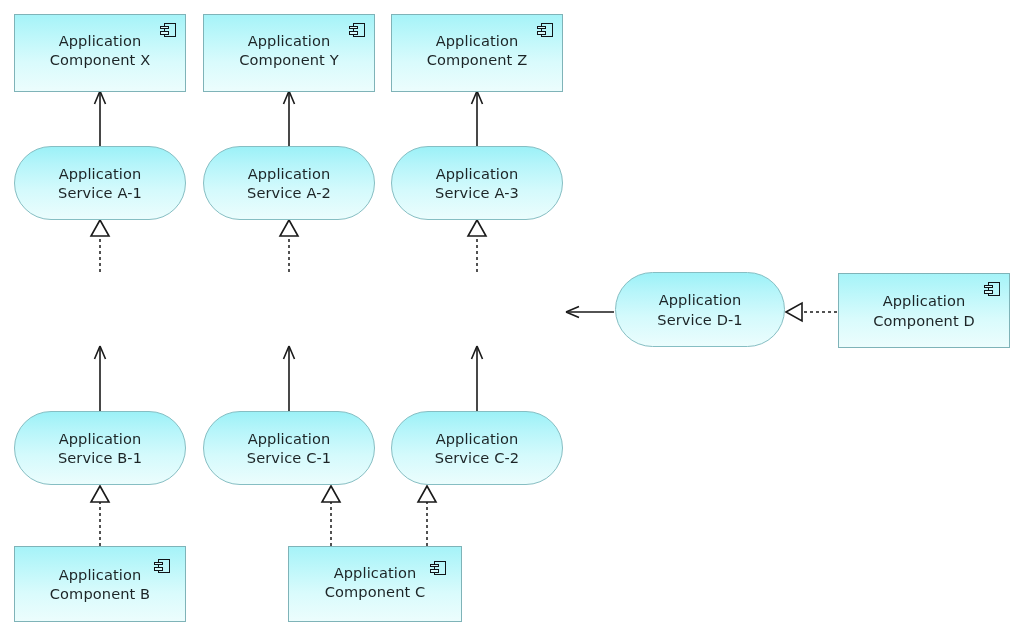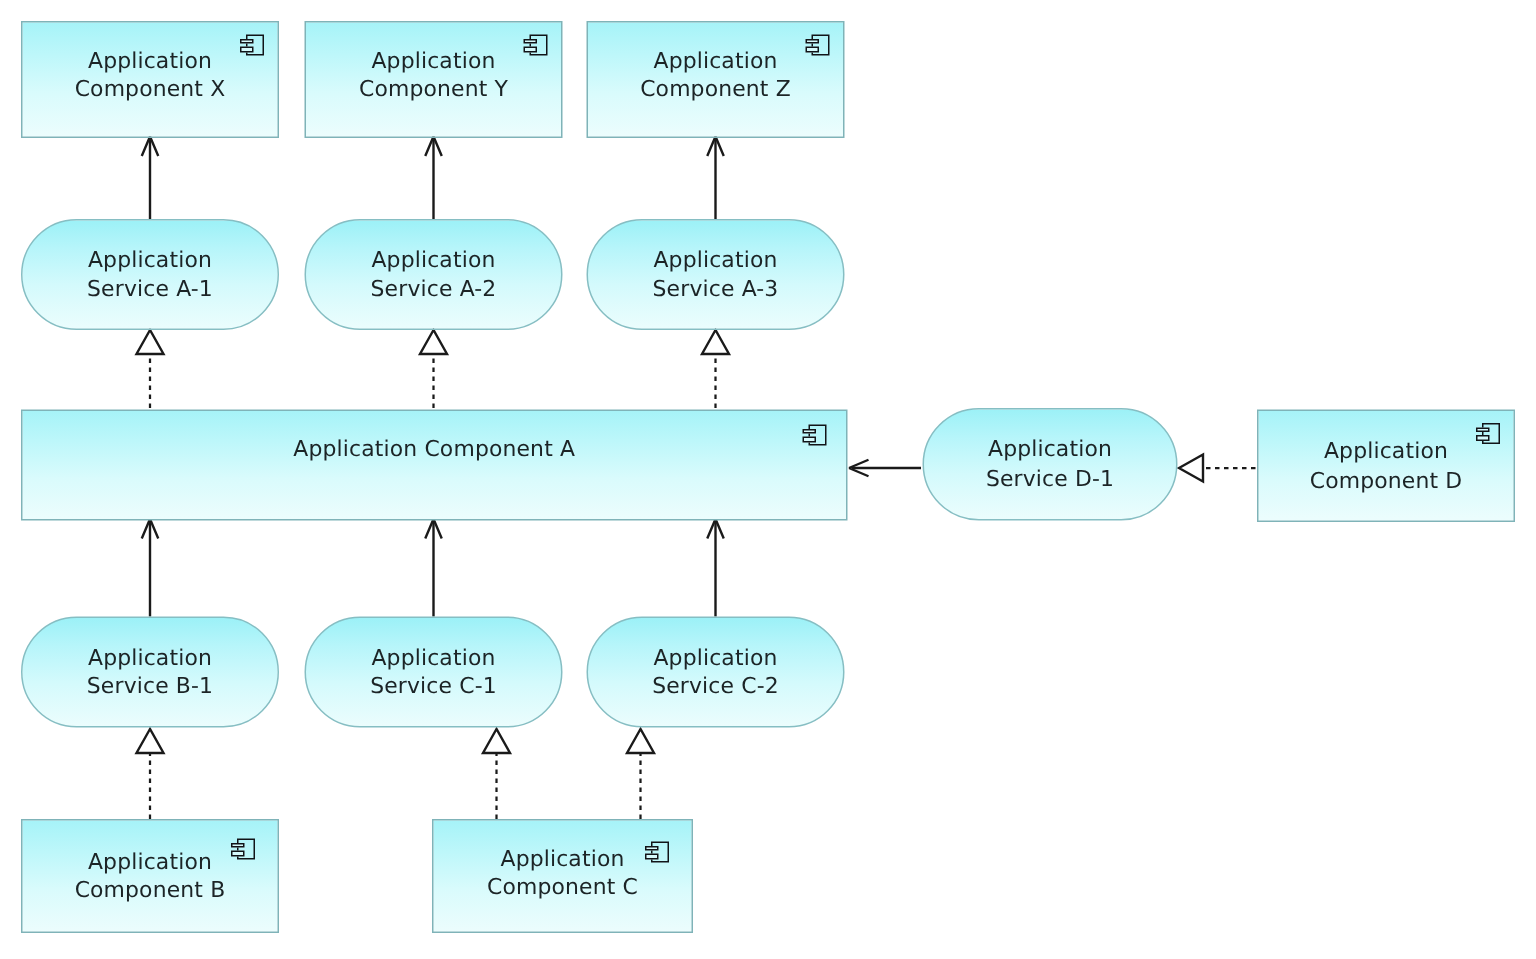--- a/index.html
+++ b/index.html
@@ -188,26 +188,20 @@
   <div class="node service" style="left:203px; top:146px; width:172px; height:74px;">
     <span class="node-label">Application
 Service A-2</span>
   </div>
 
   <div class="node service" style="left:391px; top:146px; width:172px; height:74px;">
     <span class="node-label">Application
 Service A-3</span>
   </div>
 
-  <div class="node component label-top" style="left:14px; top:273px; width:551px; height:74px;">
-    <span class="node-label">Application Component A</span>
-    <span class="comp-icon" style="right:12px; top:9px;">
-      <span class="body"></span><span class="tab t1"></span><span class="tab t2"></span>
-    </span>
-  </div>
 
   <div class="node service" style="left:615px; top:272px; width:170px; height:75px;">
     <span class="node-label">Application
 Service D-1</span>
   </div>
 
   <div class="node component" style="left:838px; top:273px; width:172px; height:75px;">
     <span class="node-label">Application
 Component D</span>
     <span class="comp-icon" style="right:8px; top:8px;">

